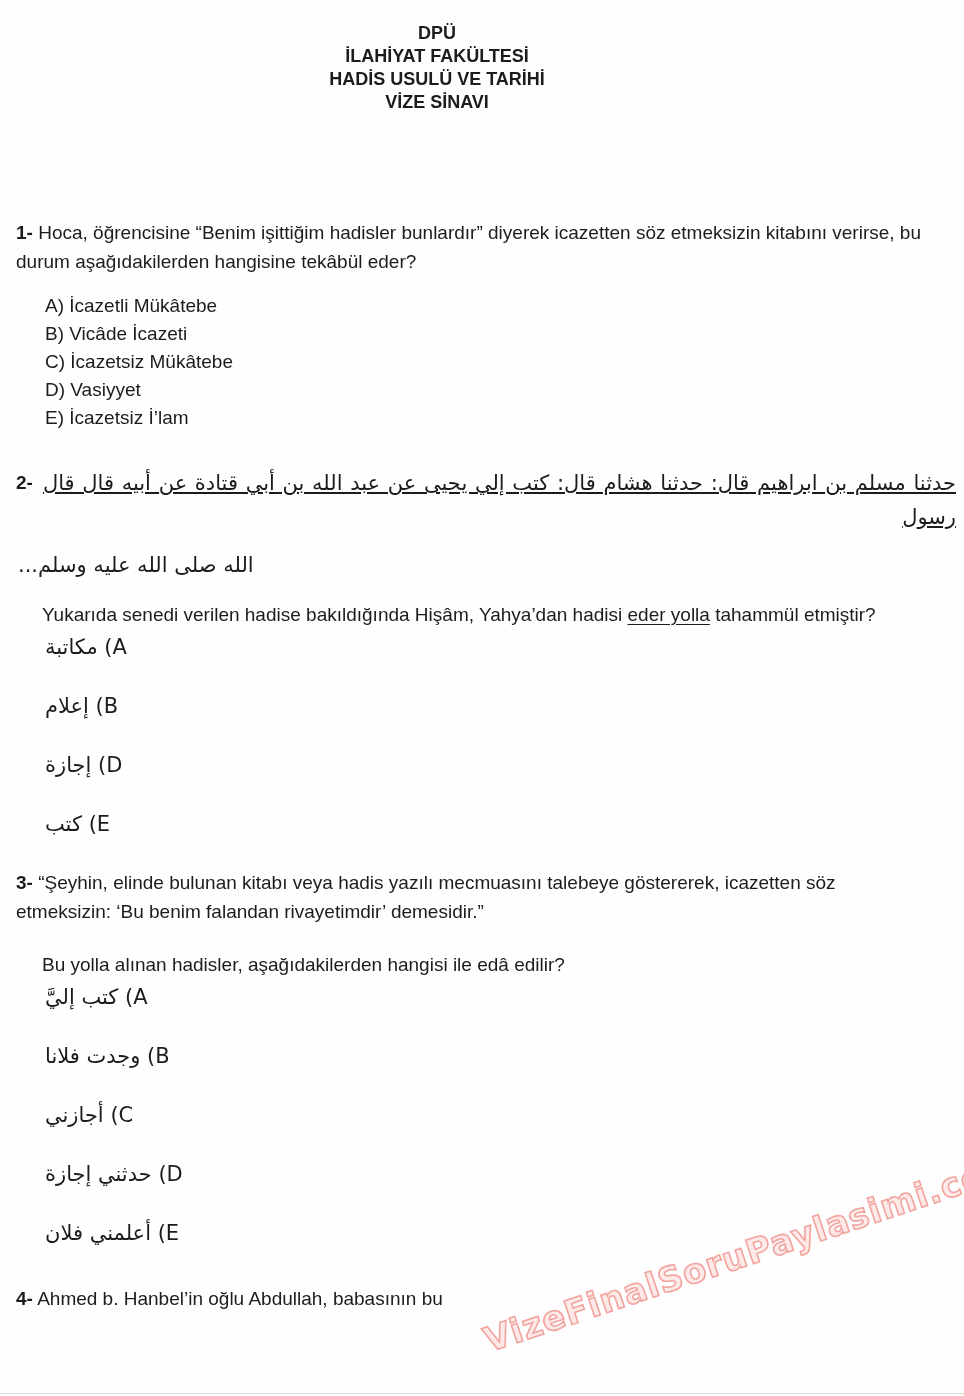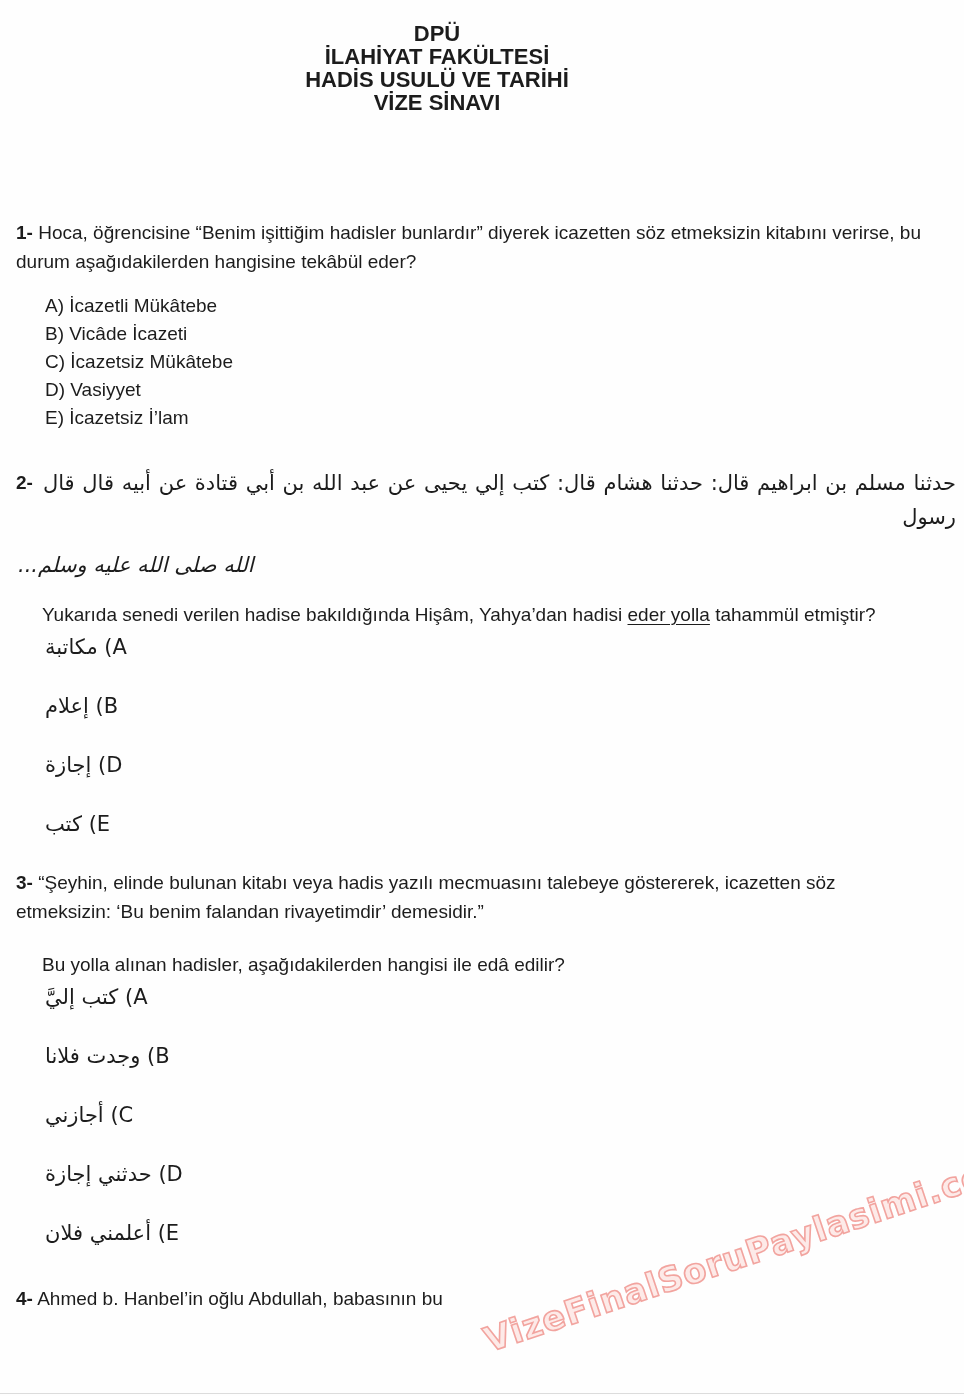--- a/index.html
+++ b/index.html
@@ -9,39 +9,39 @@
     font-family:"Liberation Sans", sans-serif;
     font-size:19px; line-height:29px;
   }
   .page::after {
     content:""; position:absolute; left:0; right:0; bottom:2px;
     border-bottom:1px solid #dcdcdc;
   }
   
   .header {
     width:874px; padding-top:22px; text-align:center;
-    font-weight:bold; font-size:22px; line-height:23px;
+    font-weight:bold; font-size:18px; line-height:23px;
   }
   
   .qpara { margin:0 36px 0 16px; }
   .qnum { font-weight:bold; }
   .q1 { margin-top:104px; }
   .opts-latin { margin:16px 0 0 45px; line-height:28px; }
   
   .arabic {
     font-family:"DejaVu Sans", sans-serif;
     font-size:21px; line-height:34px; direction:rtl; unicode-bidi:plaintext;
   }
   .q2-line1 { display:flex; margin:34px 8px 0 16px; align-items:flex-start; }
   .q2-line1 .qnum { font-size:19px; line-height:34px; }
   .q2-line1 .ar-fill {
     flex:1; margin-left:10px; direction:rtl;
-    text-align:justify; text-align-last:justify; text-justify:inter-word;
+    text-align:justify; text-align-last:justify; text-justify:inter-word;text-decoration:underline;
   }
-  .q2-line2 { margin:14px 0 0 18px; text-align:left; direction:rtl; unicode-bidi:plaintext;font-style:italic; }
+  .q2-line2 { margin:14px 0 0 18px; text-align:left; direction:rtl; unicode-bidi:plaintext; }
   .q2-tr { margin:18px 20px 0 42px; }
   .ul { text-decoration:underline; text-underline-offset:3px; }
   .opts-arabic { margin:1px 0 0 45px; }
   .opts-arabic .opt { direction:rtl; text-align:left; margin-bottom:25px; }
   .q3 { margin-top:27px; }
   .q3-sub { margin:24px 20px 0 42px; }
   
   .q4 { margin:34px 0 0 16px; }
   .q4 .q4-line { line-height:30px; white-space:nowrap; overflow:hidden; }
   

